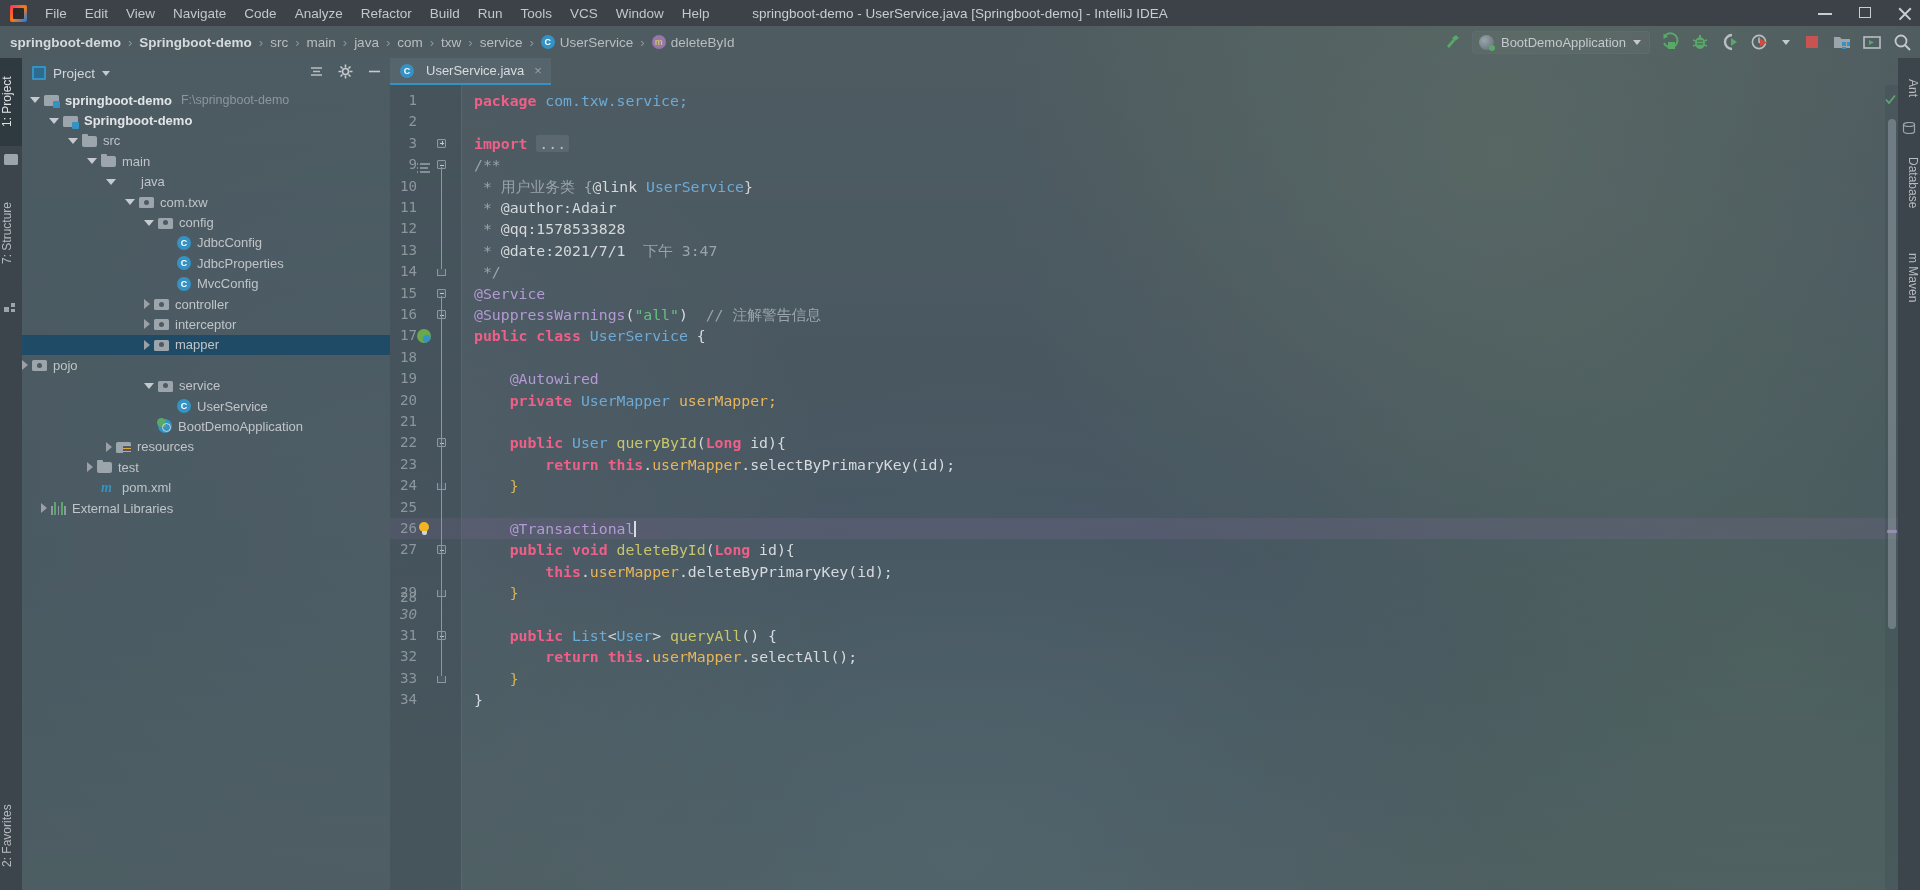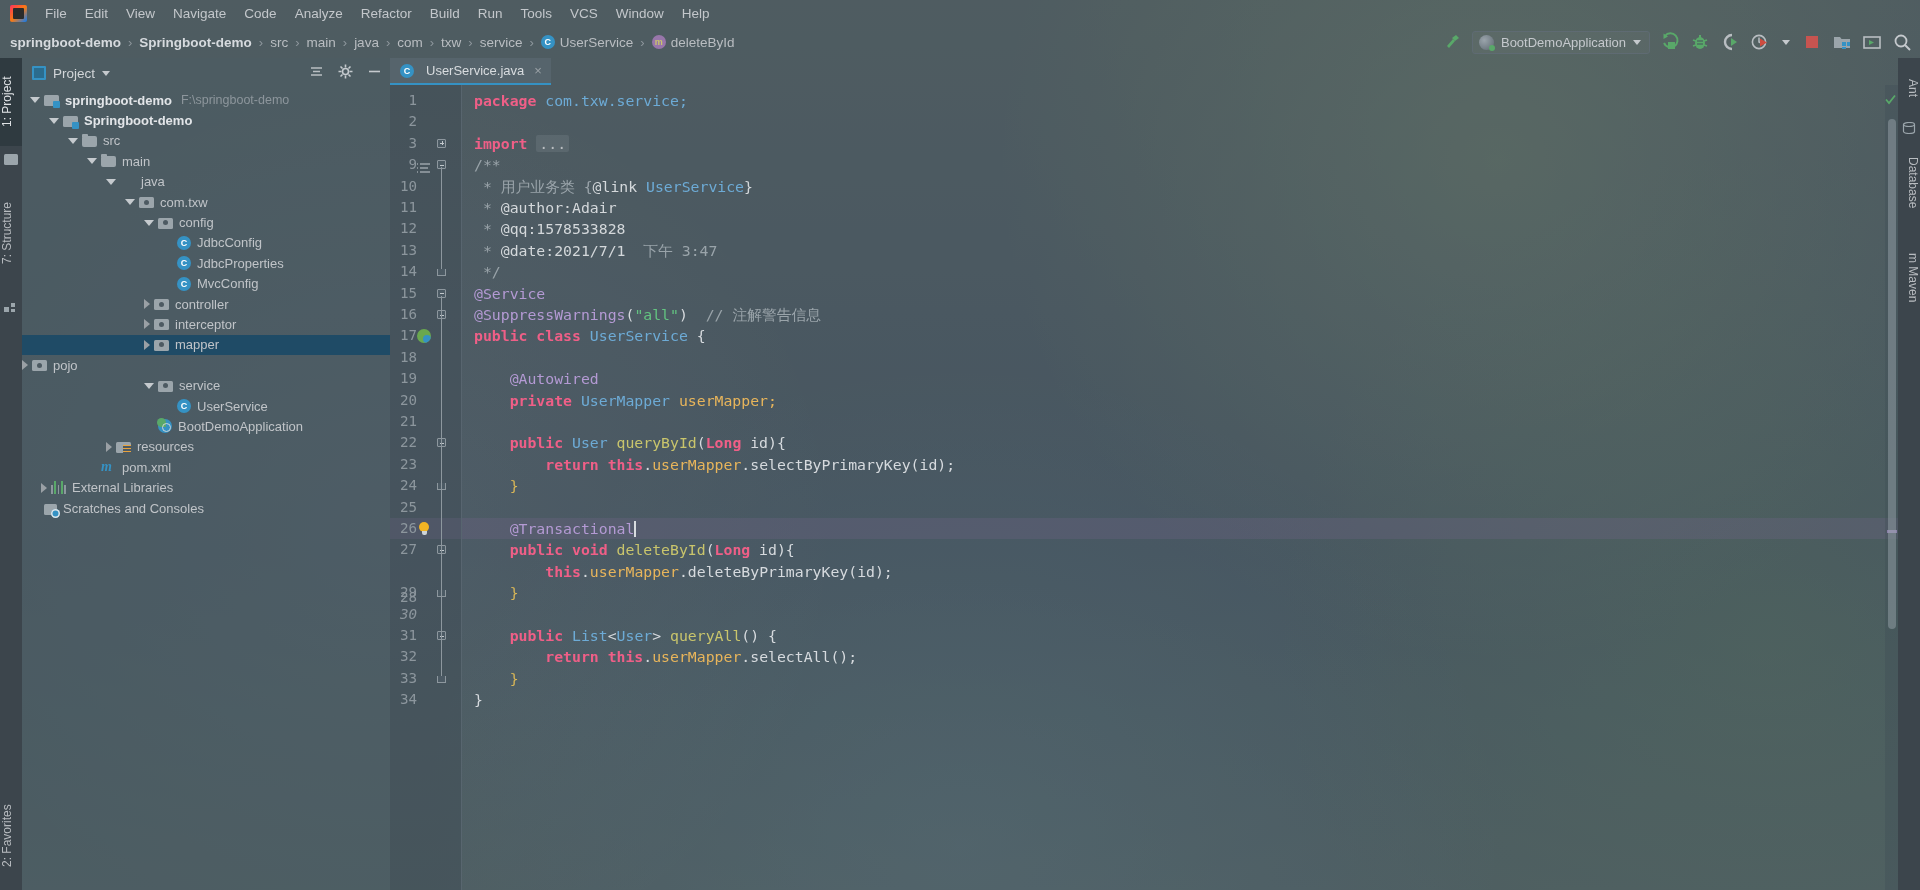--- a/index.html
+++ b/index.html
@@ -280,20 +280,35 @@
     cursor:pointer; white-space:nowrap;
   }
 </style>
 </head>
 <body>
 
 <div id="app">
   <div class="bg-photo"></div>
   <div class="bg-veil"></div>
 
+  <div class="titlebar">
+    <div class="tb-title">springboot-demo - UserService.java [Springboot-demo] - IntelliJ IDEA</div>
+    <div class="win-btns">
+      <div class="win-btn">
+          <span class="bar"></span>
+        </div>
+      <div class="win-btn">
+          <span class="sq"></span>
+        </div>
+      <div class="win-btn">
+          <span class="x1"></span>
+          <span class="x2"></span>
+        </div>
+    </div>
+  </div>
 
   <div class="menubar" id="menubar">
     <div class="ij-logo"></div>
   <div class="menu-item">File</div>
       <div class="menu-item">Edit</div>
       <div class="menu-item">View</div>
       <div class="menu-item">Navigate</div>
       <div class="menu-item">Code</div>
       <div class="menu-item">Analyze</div>
       <div class="menu-item">Refactor</div>
@@ -571,39 +586,39 @@
           <span class="tw none"></span>
           <span class="ico spring"></span>
           <span class="tlabel">BootDemoApplication</span>
         </div>
         <div class="trow" style="padding-left: 84px;">
           <span class="tw r"></span>
           <span class="ico res"></span>
           <span class="tlabel">resources</span>
         </div>
         <div class="trow" style="padding-left: 65px;">
+          <span class="tw r"></span>
+          <span class="ico folder"></span>
+          <span class="tlabel">test</span>
+        </div>
+        <div class="trow" style="padding-left: 65px;">
           <span class="tw none"></span>
           <span class="ico maven">m</span>
           <span class="tlabel">pom.xml</span>
         </div>
         <div class="trow" style="padding-left: 19px;">
           <span class="tw r"></span>
           <span class="ico libs">
             <i style="background: rgb(141, 151, 158); height: 9px;"></i>
             <i style="background: rgb(89, 168, 105); height: 13px;"></i>
             <i style="background: rgb(141, 151, 158); height: 9px;"></i>
             <i style="background: rgb(89, 168, 105); height: 13px;"></i>
             <i style="background: rgb(141, 151, 158); height: 9px;"></i>
           </span>
           <span class="tlabel">External Libraries</span>
-        </div>
-        <div class="trow" style="padding-left: 8px;">
-          <span class="tw none"></span>
-          <span class="ico scratch"></span>
-          <span class="tlabel">Scratches and Consoles</span>
         </div>
       </div>
   </div>
 
   <div class="editor-area">
     <div class="tabbar">
       <div class="etab">
         <span class="ico cls">C</span>
         <span>UserService.java</span>
         <span class="x">×</span>

